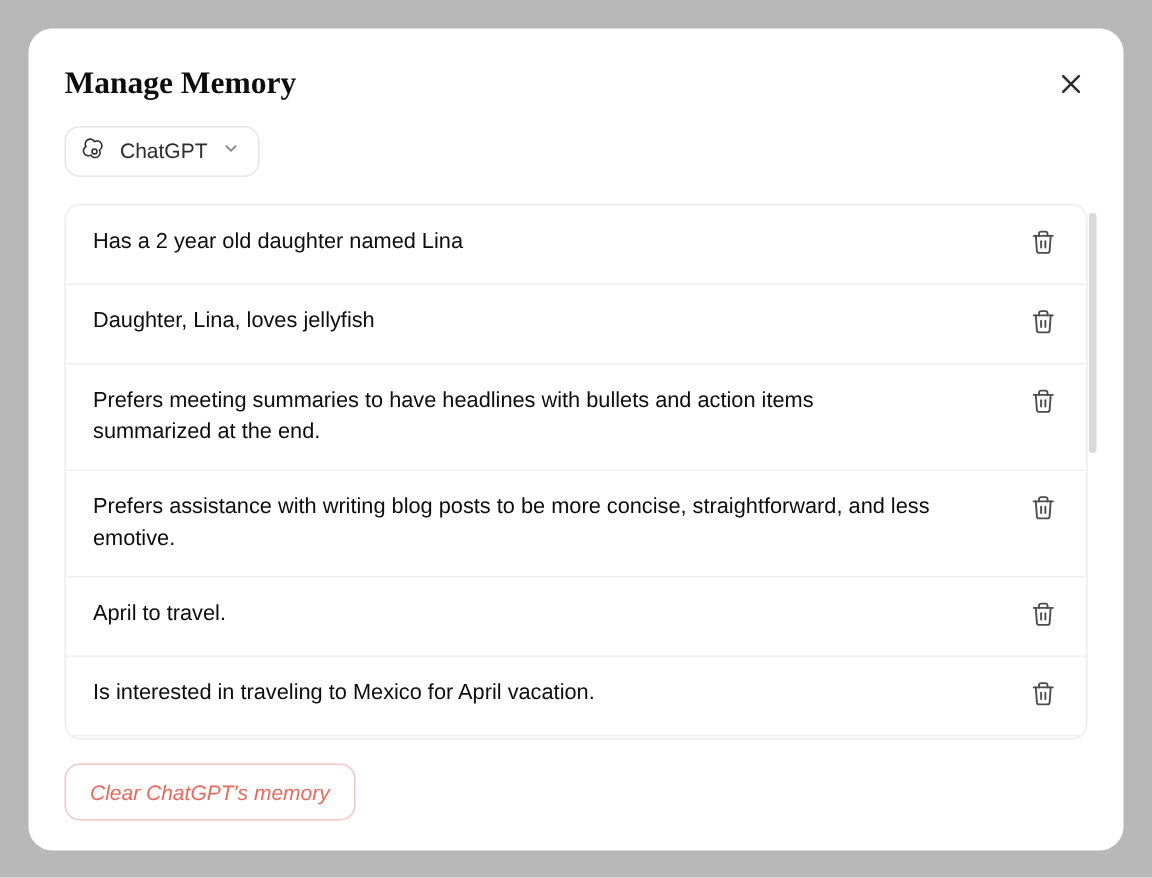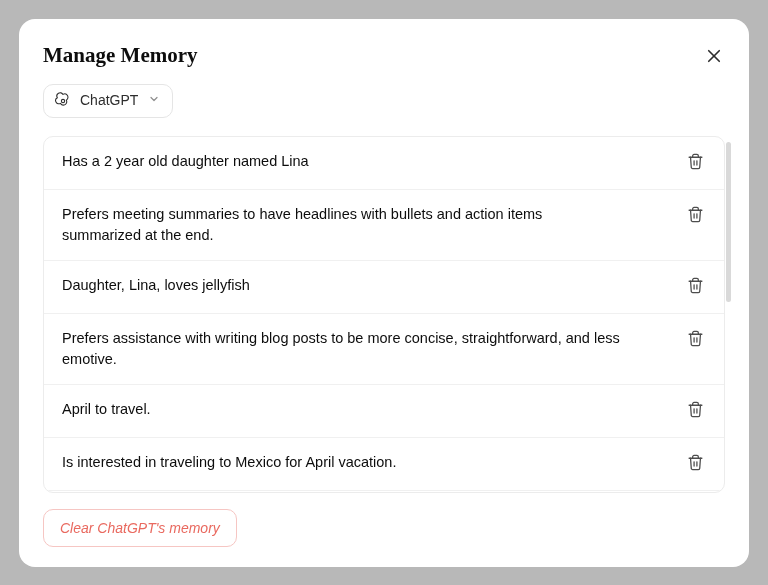--- a/index.html
+++ b/index.html
@@ -173,33 +173,33 @@
             <span><svg width="17" height="17" viewBox="0 0 24 24" fill="none" stroke="currentColor" stroke-width="1.8" stroke-linecap="round" stroke-linejoin="round">
                 <polyline points="3 6 5 6 21 6"></polyline>
                 <path d="M19 6l-1 14a2 2 0 0 1-2 2H8a2 2 0 0 1-2-2L5 6"></path>
                 <path d="M10 11v6"></path>
                 <path d="M14 11v6"></path>
                 <path d="M8 6V4a2 2 0 0 1 2-2h4a2 2 0 0 1 2 2v2"></path>
               </svg></span>
           </button>
         </div>
         <div class="memory-row">
+          <div class="memory-text">Daughter, Lina, loves jellyfish</div>
+          <button class="trash-btn">
+            <span><svg width="17" height="17" viewBox="0 0 24 24" fill="none" stroke="currentColor" stroke-width="1.8" stroke-linecap="round" stroke-linejoin="round">
+                <polyline points="3 6 5 6 21 6"></polyline>
+                <path d="M19 6l-1 14a2 2 0 0 1-2 2H8a2 2 0 0 1-2-2L5 6"></path>
+                <path d="M10 11v6"></path>
+                <path d="M14 11v6"></path>
+                <path d="M8 6V4a2 2 0 0 1 2-2h4a2 2 0 0 1 2 2v2"></path>
+              </svg></span>
+          </button>
+        </div>
+        <div class="memory-row">
           <div class="memory-text">Prefers meeting summaries to have headlines with bullets and action items summarized at the end.</div>
-          <button class="trash-btn">
-            <span><svg width="17" height="17" viewBox="0 0 24 24" fill="none" stroke="currentColor" stroke-width="1.8" stroke-linecap="round" stroke-linejoin="round">
-                <polyline points="3 6 5 6 21 6"></polyline>
-                <path d="M19 6l-1 14a2 2 0 0 1-2 2H8a2 2 0 0 1-2-2L5 6"></path>
-                <path d="M10 11v6"></path>
-                <path d="M14 11v6"></path>
-                <path d="M8 6V4a2 2 0 0 1 2-2h4a2 2 0 0 1 2 2v2"></path>
-              </svg></span>
-          </button>
-        </div>
-        <div class="memory-row">
-          <div class="memory-text">Daughter, Lina, loves jellyfish</div>
           <button class="trash-btn">
             <span><svg width="17" height="17" viewBox="0 0 24 24" fill="none" stroke="currentColor" stroke-width="1.8" stroke-linecap="round" stroke-linejoin="round">
                 <polyline points="3 6 5 6 21 6"></polyline>
                 <path d="M19 6l-1 14a2 2 0 0 1-2 2H8a2 2 0 0 1-2-2L5 6"></path>
                 <path d="M10 11v6"></path>
                 <path d="M14 11v6"></path>
                 <path d="M8 6V4a2 2 0 0 1 2-2h4a2 2 0 0 1 2 2v2"></path>
               </svg></span>
           </button>
         </div>

